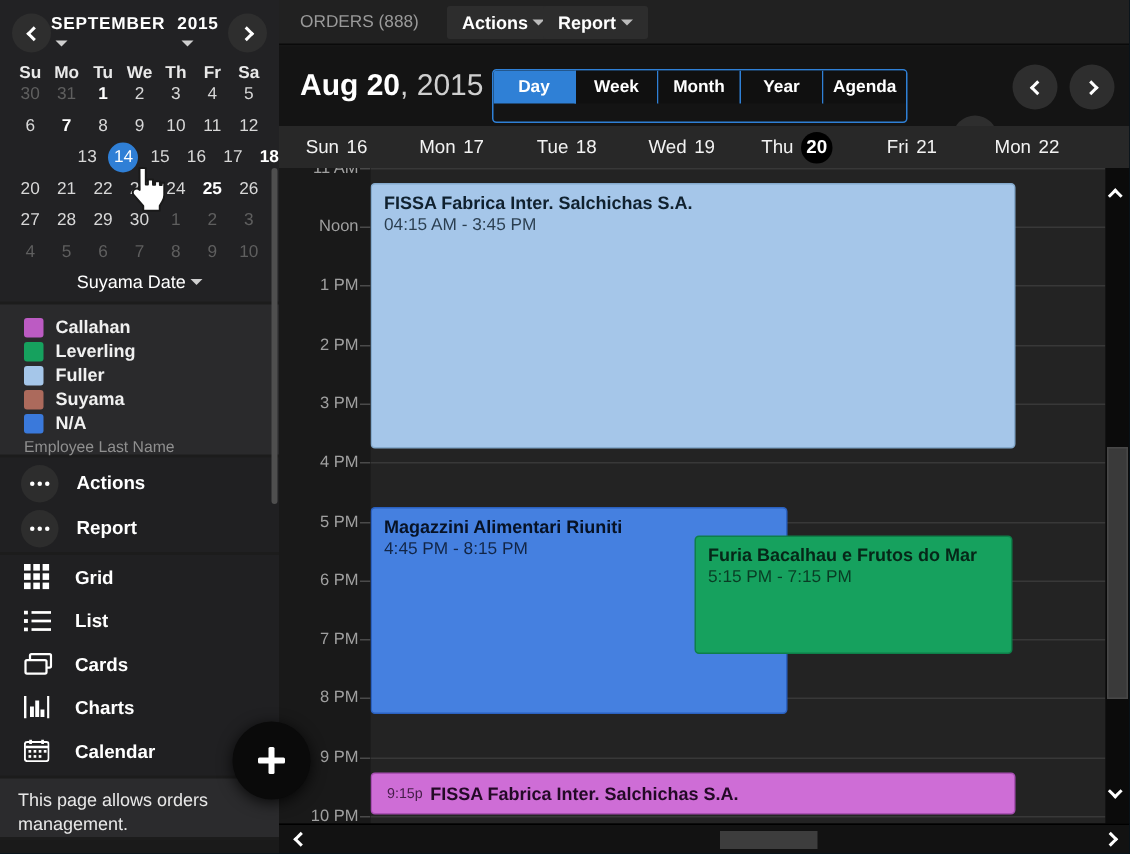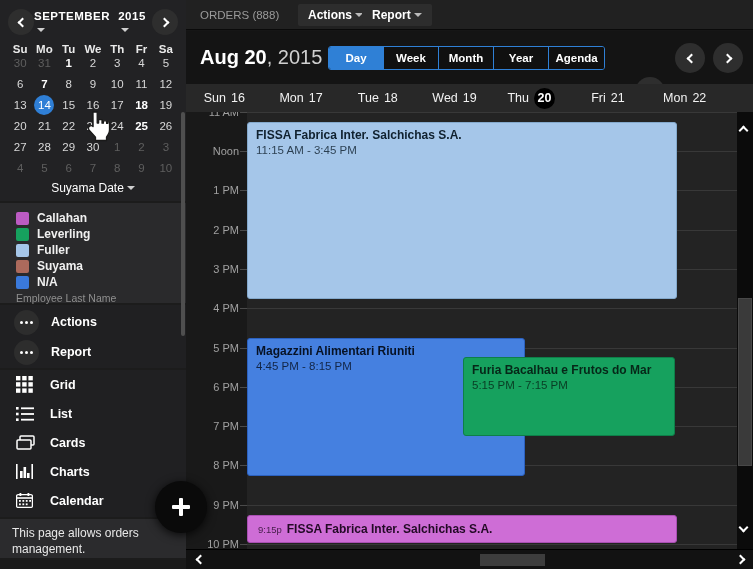--- a/index.html
+++ b/index.html
@@ -69,21 +69,21 @@
   #topbar { position:absolute; left:0; top:0; width:567px; height:30px; background:#212121; border-bottom:1px solid #0a0a0a; }
   #orders-dd { position:absolute; left:14px; top:0; height:30px; display:flex; align-items:center; font-size:11.5px; color:#9a9a9a; cursor:pointer;gap:48px; }
   #orders-dd .caret { border-top-color:#777; }
   .tb-btn { position:absolute; top:4px; height:22px; background:#2d2d2d; border-radius:2px; display:flex; align-items:center; justify-content:center; font-size:12px; font-weight:bold; color:#fff; cursor:pointer; padding:0 10px; }
   #tb-actions { left:112px; } #tb-report { left:176px; }
   .tb-btn .caret { border-top-color:#bbb; }
 
   #datebar { position:absolute; left:0; top:31px; width:567px; height:53px; background:#141414; }
   #cur-date { position:absolute; left:14px; top:0; height:53px; display:flex; align-items:center; font-size:20px; color:#fff; }
   #cur-date b { font-weight:bold; } #cur-date span { color:#cfcfcf; font-weight:normal; }
-  #view-switch { position:absolute; left:142px; top:15px; height:24px; display:flex; border:1px solid #2f80d6; border-radius:3px; overflow:hidden; }
+  #view-switch { position:absolute; left:142px; top:15px; height:36px; display:flex; border:1px solid #2f80d6; border-radius:3px; overflow:hidden; }
   .vs-btn { width:55px; height:22px; display:flex; align-items:center; justify-content:center; font-size:11.5px; font-weight:bold; color:#fff; background:#101010; border-right:1px solid #2f80d6; cursor:pointer; }
   .vs-btn:last-child { border-right:none; }
   .vs-btn.active { background:#2f80d6; }
   #dp-btn { left:449px; top:46px; } 
   .datebar-circle { top:12px; width:30px; height:30px; }
   #dp-btn { position:absolute; left:449px; }
   #prev-date { position:absolute; left:489px; }
   #next-date { position:absolute; left:527px; }
 
   #day-header { position:absolute; left:0; top:84px; width:567px; height:28px; background:#282828; }
@@ -186,21 +186,21 @@
             <div class="mc-cell">
               <span>10</span>
             </div>
             <div class="mc-cell">
               <span>11</span>
             </div>
             <div class="mc-cell">
               <span>12</span>
             </div>
           </div>
-          <div class="mc-row" style="top: 94px;">
+          <div class="mc-row" style="top: 94px; margin-left: 38px;">
             <div class="mc-cell">
               <span>13</span>
             </div>
             <div class="mc-cell selected">
               <span>14</span>
             </div>
             <div class="mc-cell">
               <span>15</span>
             </div>
             <div class="mc-cell">
@@ -542,21 +542,21 @@
         <div class="hour-line" style="top: 156.9px;"></div>
         <div class="hour-line" style="top: 196.2px;"></div>
         <div class="hour-line" style="top: 235.5px;"></div>
         <div class="hour-line" style="top: 274.8px;"></div>
         <div class="hour-line" style="top: 314.1px;"></div>
         <div class="hour-line" style="top: 353.4px;"></div>
         <div class="hour-line" style="top: 392.7px;"></div>
         <div class="hour-line" style="top: 432px;"></div>
         <div class="event" style="background: rgb(165, 198, 233); border: 1px solid rgb(132, 169, 204); color: rgb(16, 33, 47); left: 0px; width: 430px; top: 10px; height: 177px;">
           <div class="ev-title">FISSA Fabrica Inter. Salchichas S.A.</div>
-          <div class="ev-time">11:15 AM - 3:45 PM</div>
+          <div class="ev-time">04:15 AM - 3:45 PM</div>
         </div>
         <div class="event" style="background: rgb(69, 128, 224); border: 1px solid rgb(43, 97, 192); color: rgb(7, 18, 37); left: 0px; width: 278px; top: 226px; height: 138px;">
           <div class="ev-title">Magazzini Alimentari Riuniti</div>
           <div class="ev-time">4:45 PM - 8:15 PM</div>
         </div>
         <div class="event" style="background: rgb(22, 161, 94); border: 1px solid rgb(14, 127, 73); color: rgb(6, 39, 24); left: 216px; width: 212px; top: 245px; height: 79px;">
           <div class="ev-title">Furia Bacalhau e Frutos do Mar</div>
           <div class="ev-time">5:15 PM - 7:15 PM</div>
         </div>
         <div class="event compact" style="background: rgb(206, 109, 214); border: 1px solid rgb(169, 79, 179); color: rgb(35, 10, 38); left: 0px; width: 430px; top: 403px; height: 28px;">

